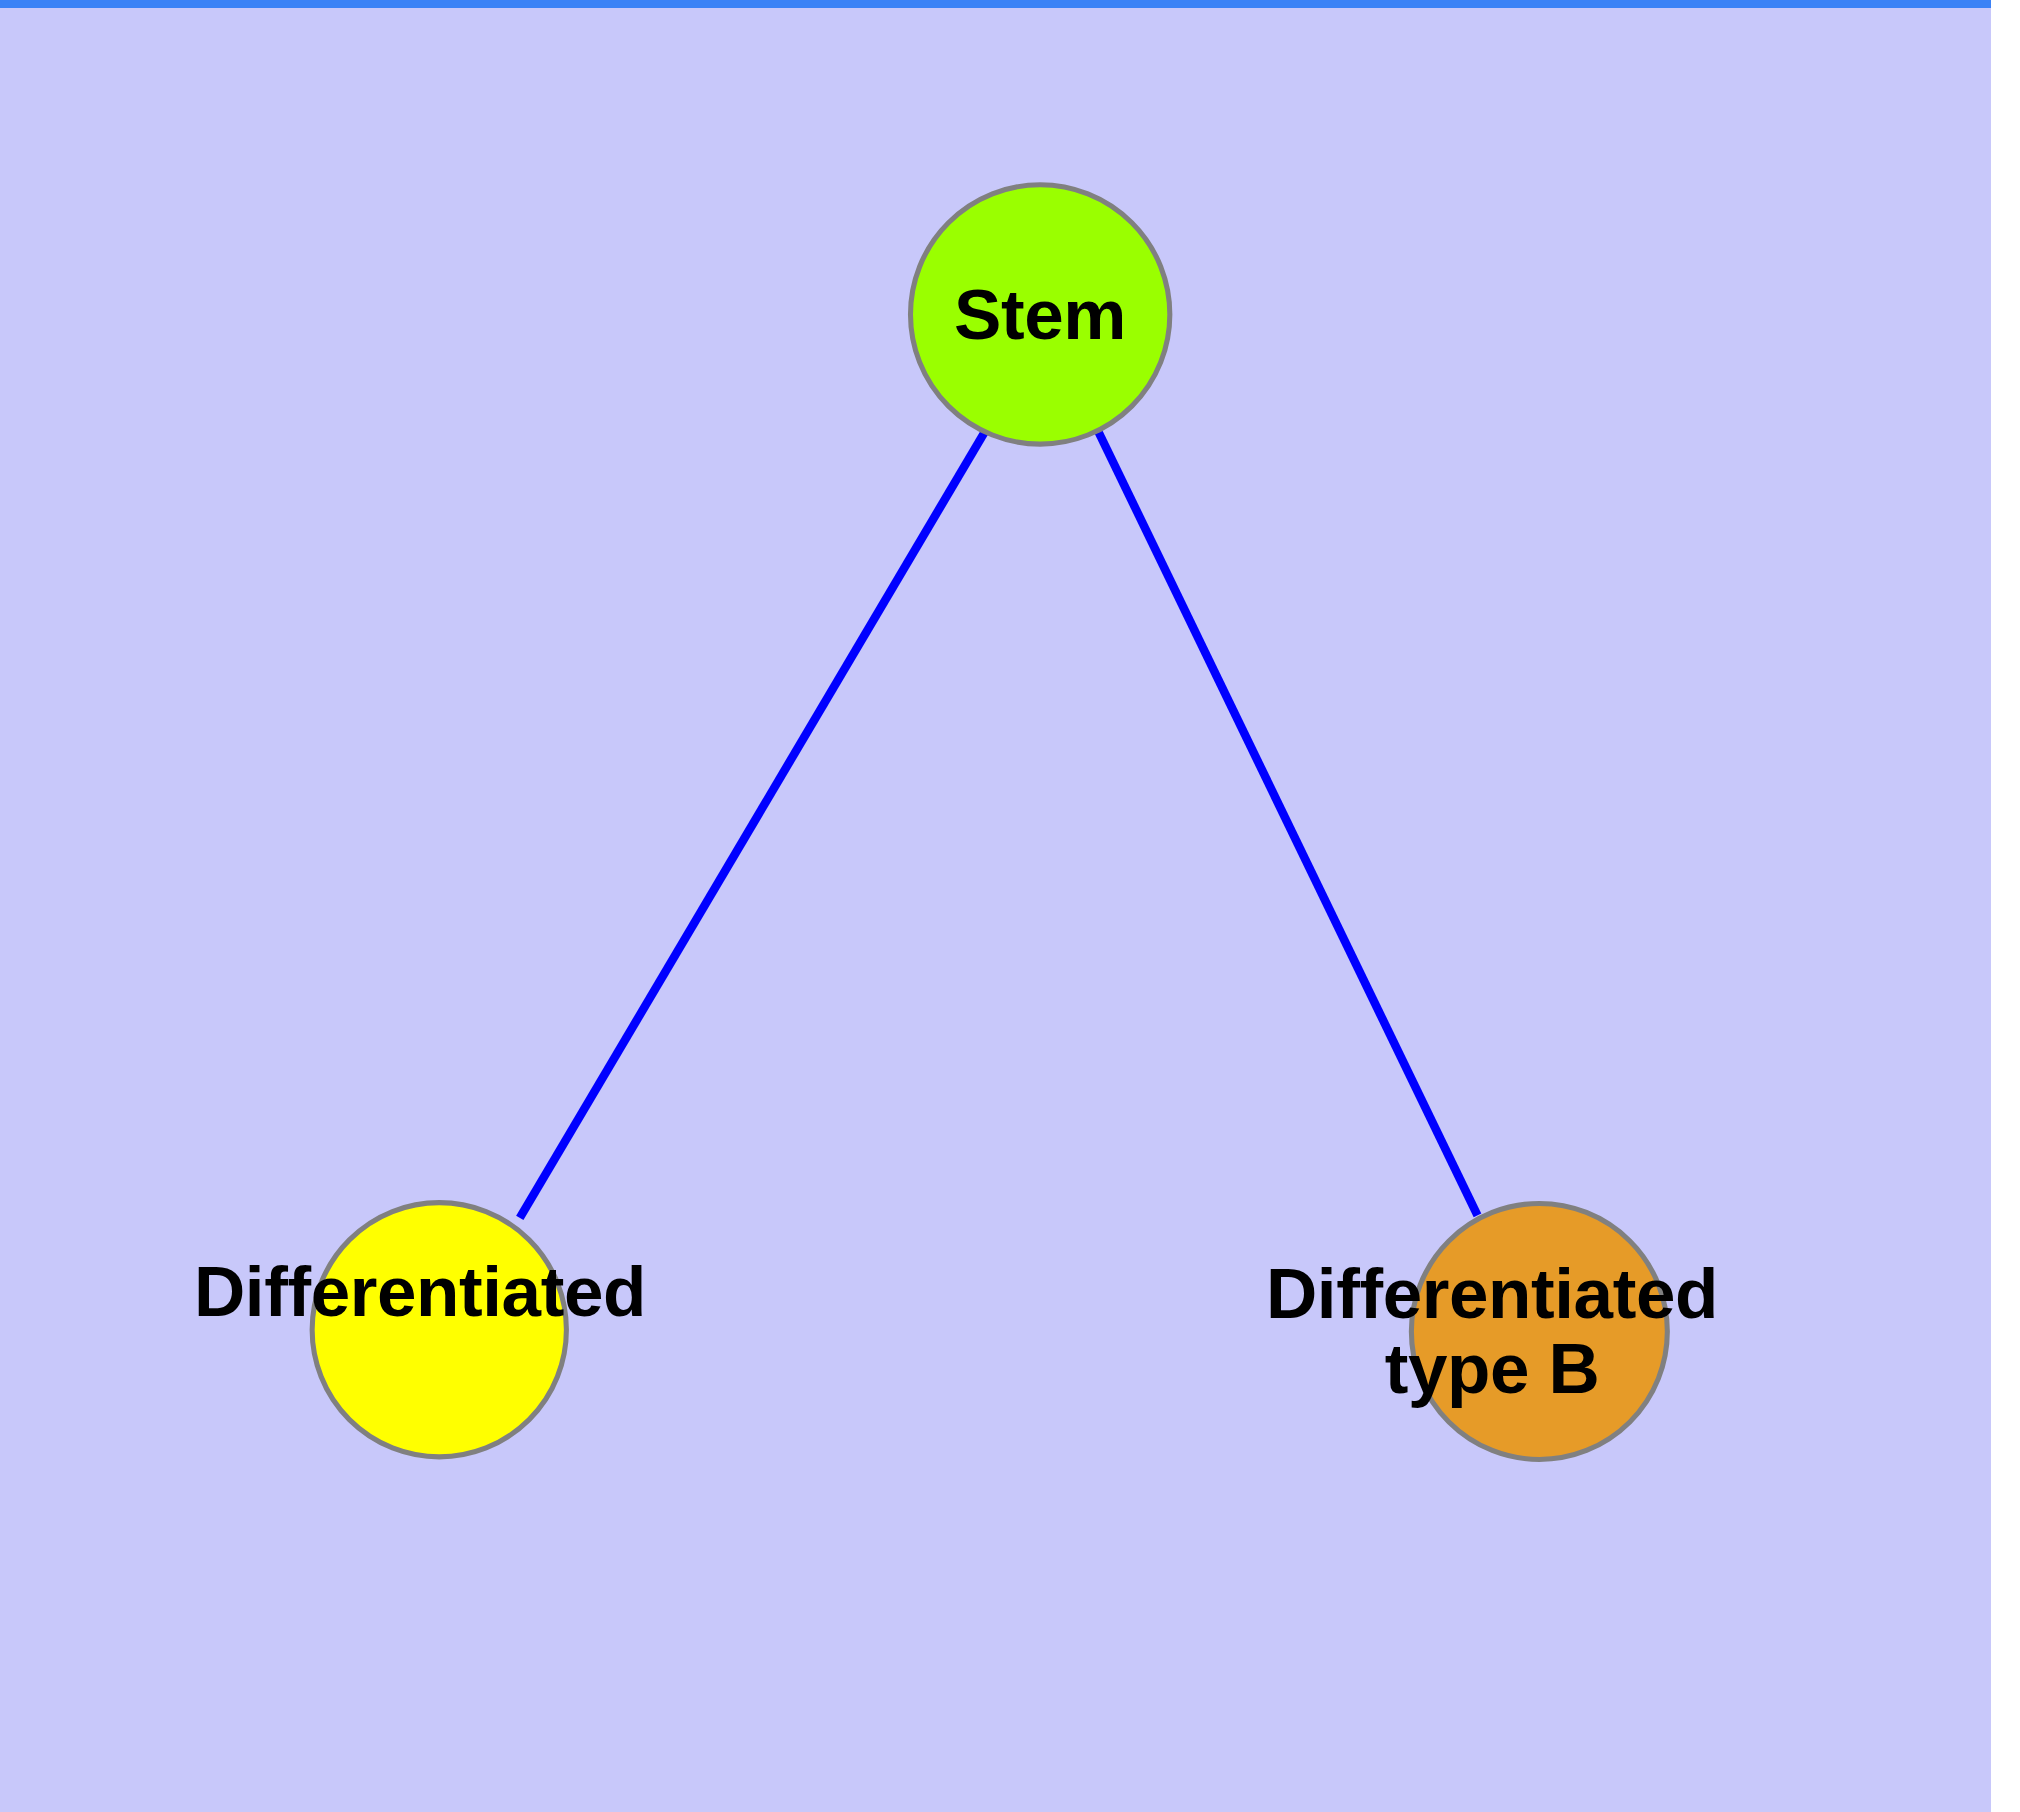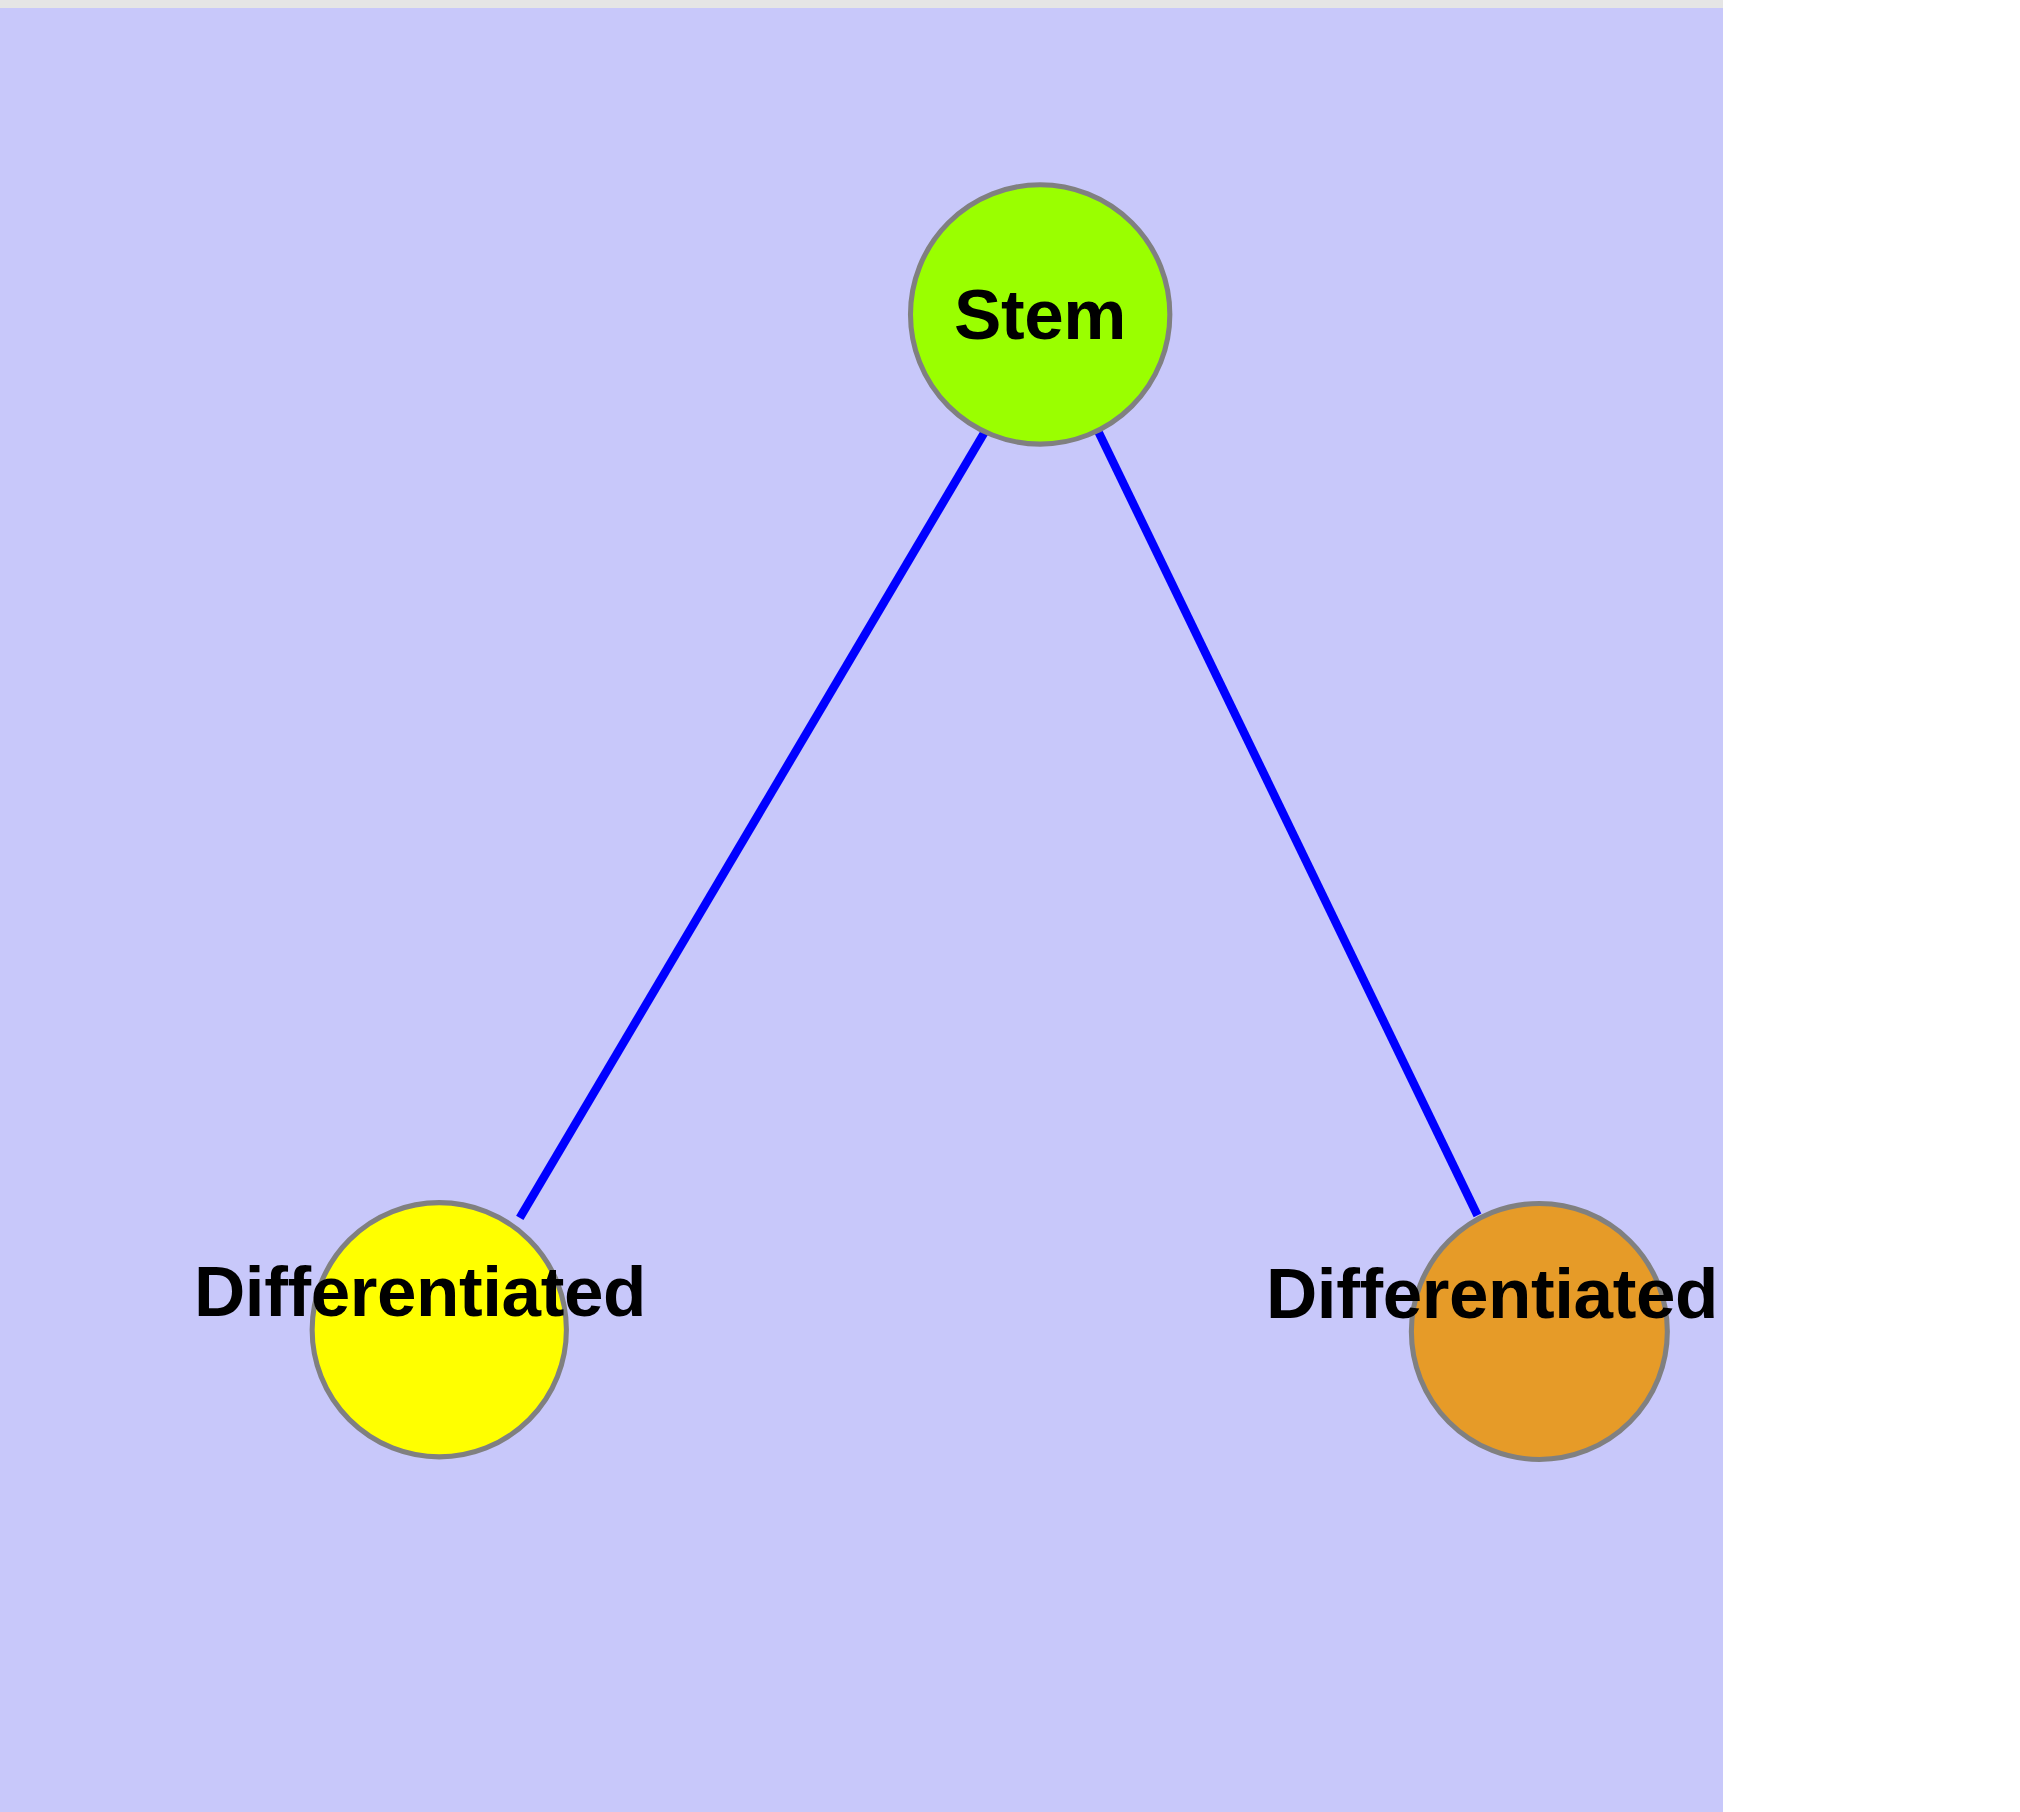--- a/index.html
+++ b/index.html
@@ -3,23 +3,23 @@
 <meta charset="utf-8">
 <title>Cell differentiation graph</title>
 <style>
   html, body {
     margin: 0;
     padding: 0;
     background: #ffffff;
   }
   #canvas {
     position: relative;
-    width: 1723px;
+    width: 1991px;
     height: 1812px;
-    background: #e5e5e5;
+    background: #3b82f6;
     overflow: hidden;
     font-family: "Liberation Sans", "DejaVu Sans", sans-serif;
   }
   #plot-bg {
     position: absolute;
     left: 0px;
     top: 7.6px;
     width: 2007px;
     height: 1804px;
     background: #c8c8fa;
@@ -71,16 +71,16 @@
       <circle class="node-circle" cx="518" cy="1569" r="150" fill="#ffff00"></circle>
       <circle class="node-circle" cx="1816" cy="1571" r="151" fill="#e69b28"></circle>
       <circle class="node-circle" cx="1227" cy="371" r="153" fill="#9aff00"></circle>
     </g>
   </svg>
 
   <div class="node-label" style="left:701px; top:277px; width:678px;">Stem</div>
 
   <div class="node-label" style="left:81px; top:1254px; width:678px;"><span>Differentiated</span><br></div>
 
-  <div class="node-label" style="left:1153px; top:1256px; width:678px;"><span>Differentiated</span><br></div>
+  <div class="node-label" style="left:1153px; top:1256px; width:678px;"><span>Differentiated</span><br><span>type B</span></div>
 
 </div>
 
 
 </body></html>

